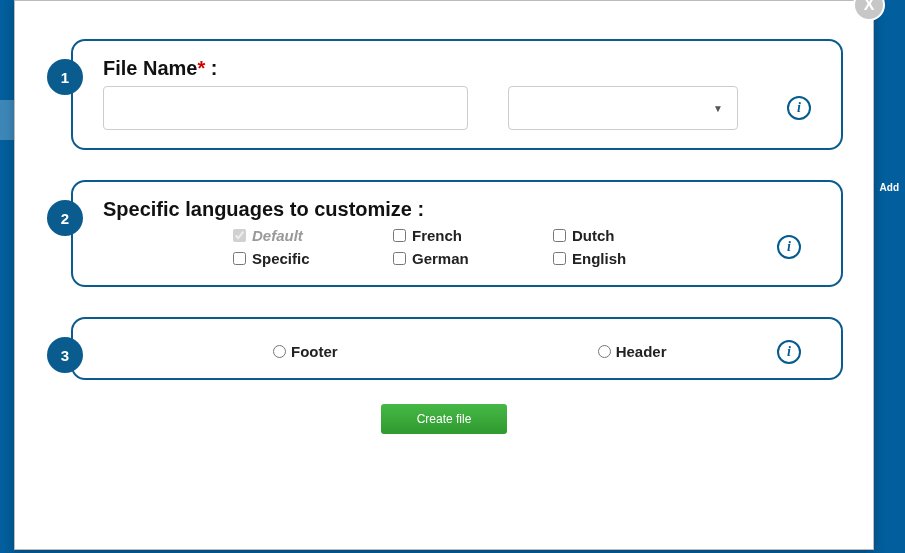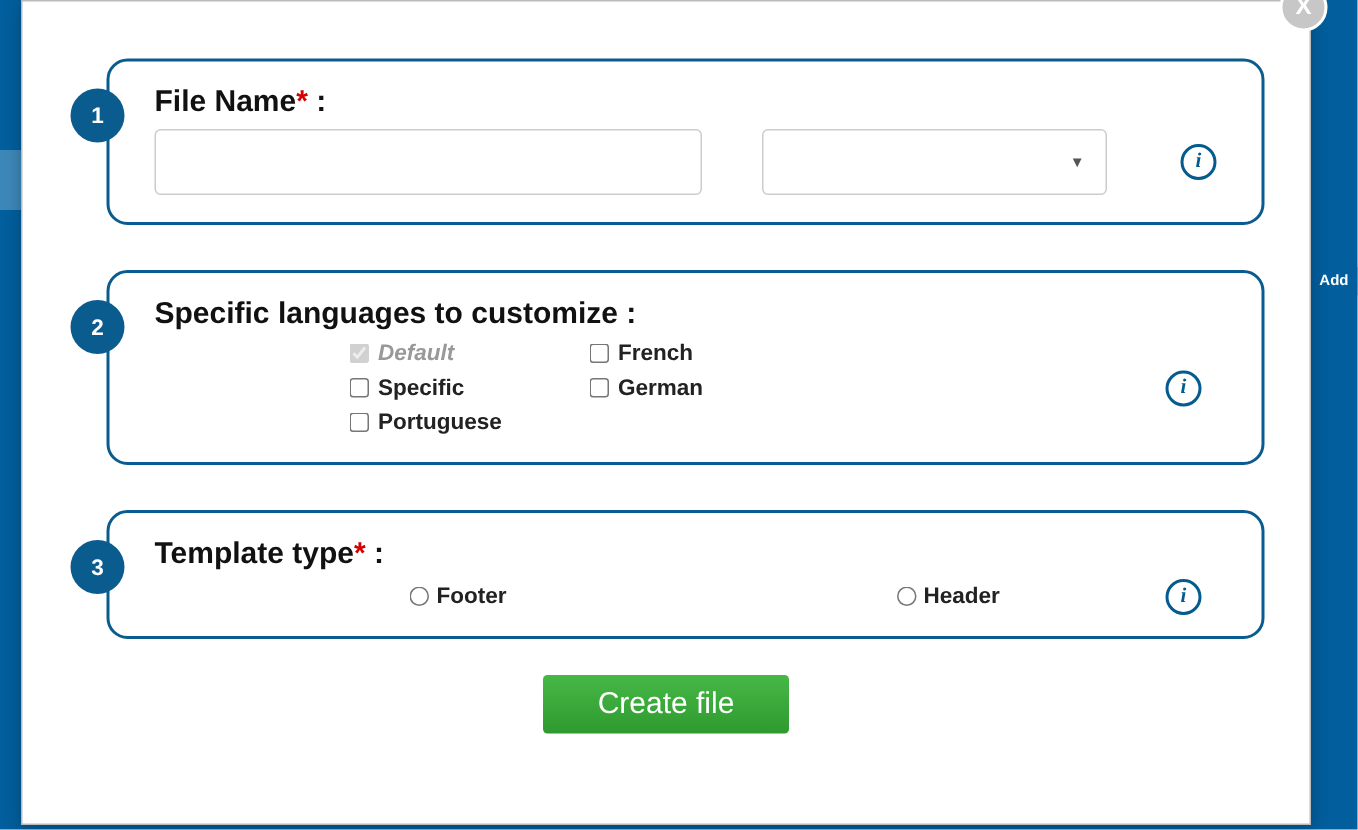--- a/index.html
+++ b/index.html
@@ -198,21 +198,21 @@
     }
     .create-btn {
       display: block;
       margin: 24px auto 0 auto;
       background: #3bae3b;
       background: linear-gradient(#46b846, #2f9a2f);
       color: #fff;
       border: none;
       border-radius: 3px;
       padding: 8px 36px;
-      font-size: 20px;
+      font-size: 12px;
       cursor: pointer;
     }
   </style>
 </head>
 <body>
 
 <div class="bg-add">Add</div>
 <div class="bg-strip"></div>
 
 <div class="modal">
@@ -238,44 +238,47 @@
     <div class="lang-grid">
       <div class="lang-col col1">
         <label class="lang-item default">
           <input type="checkbox" checked="" disabled="" style="">
           <span>Default</span>
         </label>
         <label class="lang-item">
           <input type="checkbox" style="">
           <span>Specific</span>
         </label>
-        <label class="lang-item">
-          <input type="checkbox" style="">
-          <span>Portuguese</span>
-        </label>
       </div>
       <div class="lang-col col2">
         <label class="lang-item">
           <input type="checkbox" style="">
           <span>French</span>
         </label>
         <label class="lang-item">
           <input type="checkbox" style="">
           <span>German</span>
+        </label>
+      </div>
+      <div class="lang-col col3">
+        <label class="lang-item">
+          <input type="checkbox" style="">
+          <span>Dutch</span>
+        </label>
+        <label class="lang-item">
+          <input type="checkbox" style="">
+          <span>English</span>
         </label>
       </div>
       <div class="info-icon info-right">i</div>
     </div>
   </div>
 
   <div class="section s3">
     <div class="step-badge">3</div>
-    <div class="section-label">
-      <span>Template type</span><span class="req">*</span> :
-    </div>
     <div class="type-row">
       <label class="radio-item">
         <input type="radio" name="ttype" style="">
         <span>Footer</span>
       </label>
       <label class="radio-item">
         <input type="radio" name="ttype" style="">
         <span>Header</span>
       </label>
       <div class="info-icon info-right">i</div>

